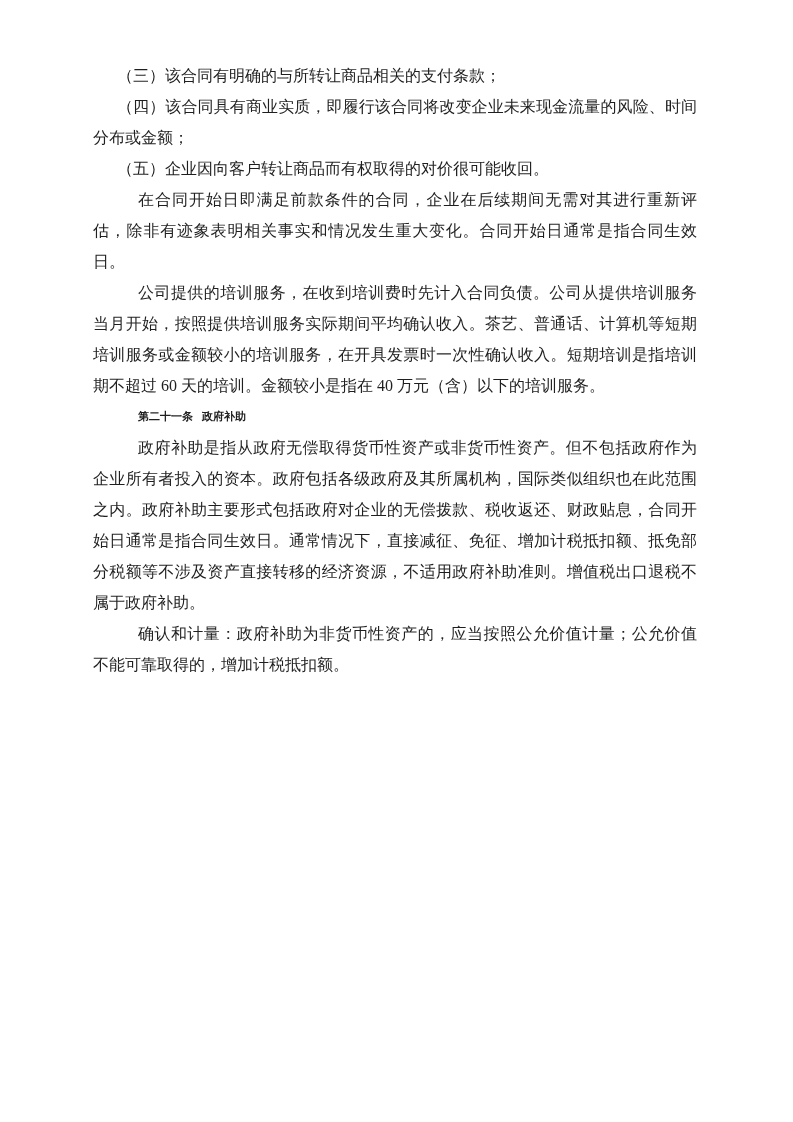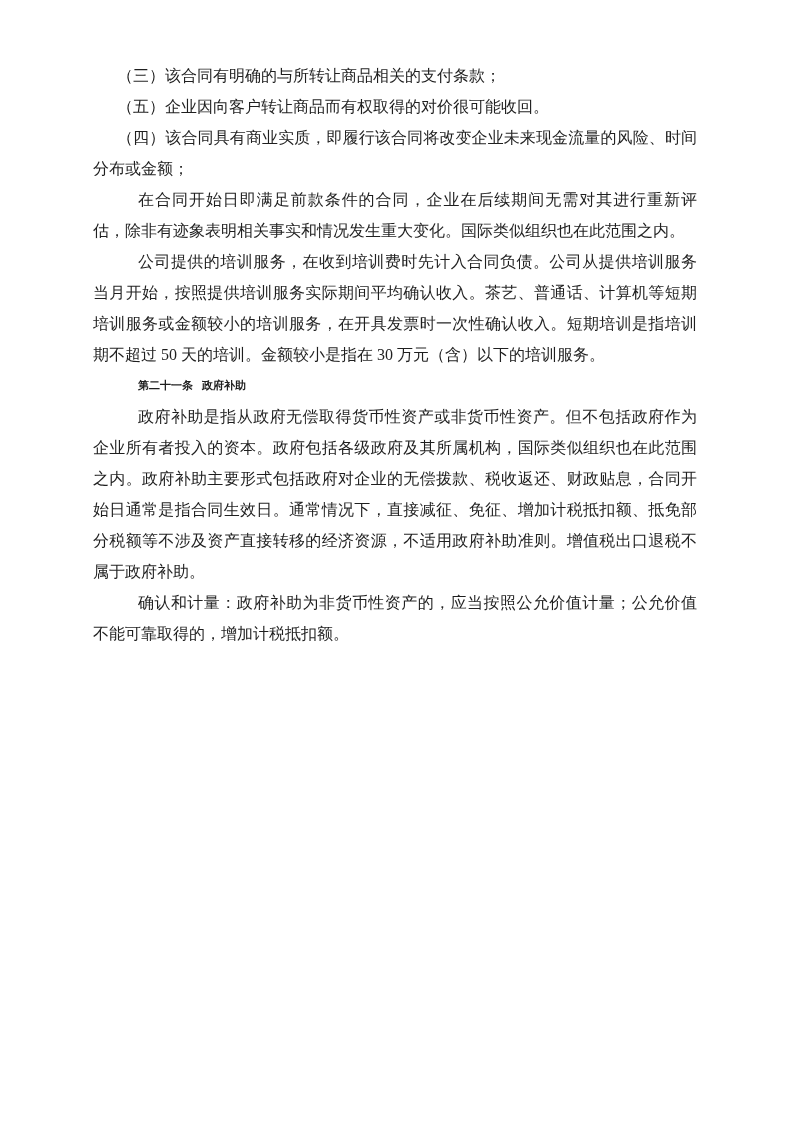--- a/index.html
+++ b/index.html
@@ -50,28 +50,28 @@
   .mt13 { margin-top: 13px; }
   .mt14 { margin-top: 14px; }
 </style>
 </head>
 <body>
 
 <div class="page">
 
   <p class="cond">（三）该合同有明确的与所转让商品相关的支付条款；</p>
 
+  <p class="cond mt3">（四）该合同具有商业实质，即履行该合同将改变企业未来现金流量的风险、时间分布或金额；</p>
+
   <p class="cond mt1">（五）企业因向客户转让商品而有权取得的对价很可能收回。</p>
 
-  <p class="cond mt3">（四）该合同具有商业实质，即履行该合同将改变企业未来现金流量的风险、时间分布或金额；</p>
-
-  <p class="mt6">在合同开始日即满足前款条件的合同，企业在后续期间无需对其进行重新评估，除非有迹象表明相关事实和情况发生重大变化。国际类似组织也在此范围之内。</p>
+  <p class="mt6">在合同开始日即满足前款条件的合同，企业在后续期间无需对其进行重新评估，除非有迹象表明相关事实和情况发生重大变化。合同开始日通常是指合同生效日。</p>
 
 
-  <p class="mt6">公司提供的培训服务，在收到培训费时先计入合同负债。公司从提供培训服务当月开始，按照提供培训服务实际期间平均确认收入。茶艺、普通话、计算机等短期培训服务或金额较小的培训服务，在开具发票时一次性确认收入。短期培训是指培训期不超过 50 天的培训。金额较小是指在 30 万元（含）以下的培训服务。</p>
+  <p class="mt6">公司提供的培训服务，在收到培训费时先计入合同负债。公司从提供培训服务当月开始，按照提供培训服务实际期间平均确认收入。茶艺、普通话、计算机等短期培训服务或金额较小的培训服务，在开具发票时一次性确认收入。短期培训是指培训期不超过 60 天的培训。金额较小是指在 40 万元（含）以下的培训服务。</p>
 
   <h2 class="article-heading">
     <span class="article-number">第二十一条</span><span class="article-title">政府补助</span>
   </h2>
 
   <p class="mt12">政府补助是指从政府无偿取得货币性资产或非货币性资产。但不包括政府作为企业所有者投入的资本。政府包括各级政府及其所属机构，国际类似组织也在此范围之内。政府补助主要形式包括政府对企业的无偿拨款、税收返还、财政贴息，合同开始日通常是指合同生效日。通常情况下，直接减征、免征、增加计税抵扣额、抵免部分税额等不涉及资产直接转移的经济资源，不适用政府补助准则。增值税出口退税不属于政府补助。</p>
 
   <p class="mt13">确认和计量：政府补助为非货币性资产的，应当按照公允价值计量；公允价值不能可靠取得的，增加计税抵扣额。</p>
 
 

